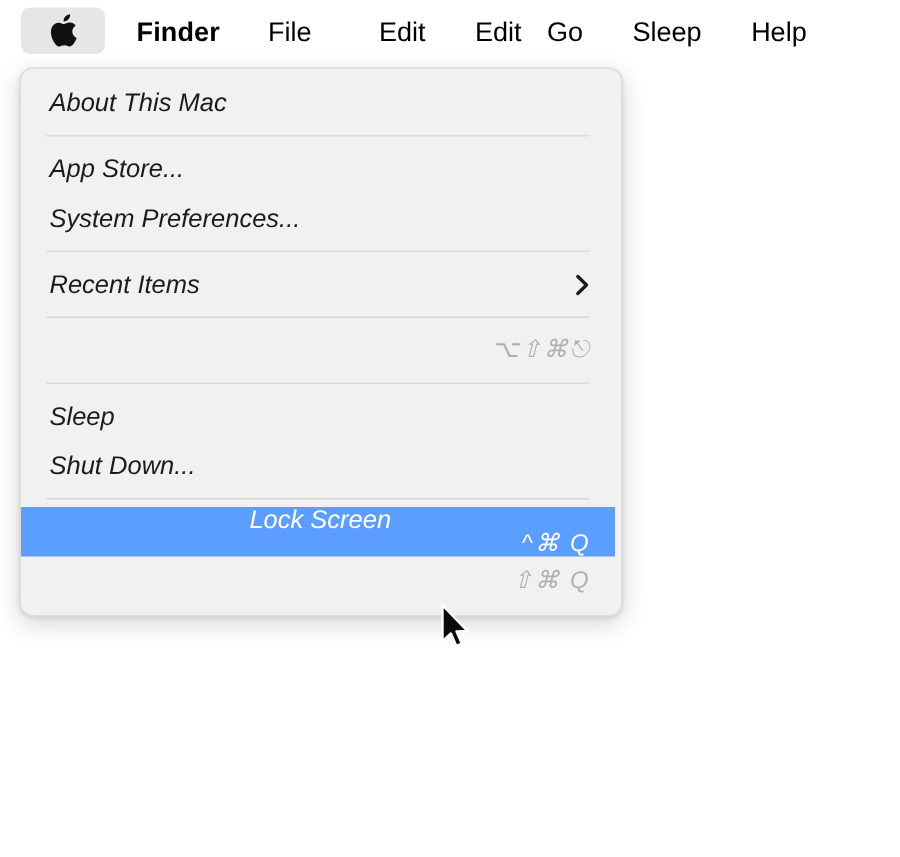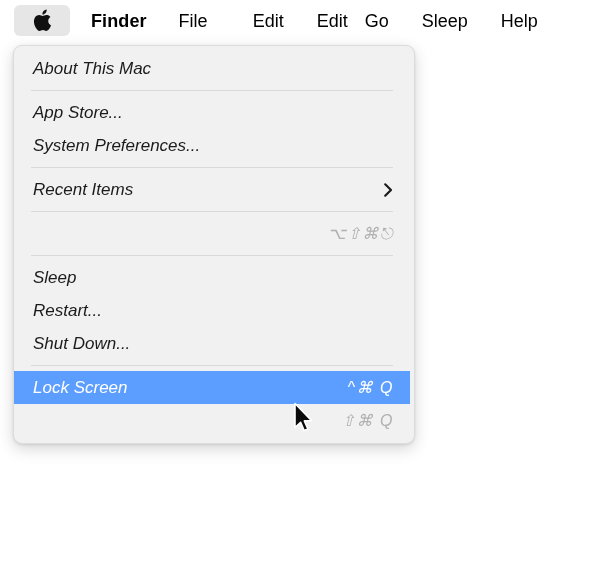--- a/index.html
+++ b/index.html
@@ -93,20 +93,21 @@
   .menu-shortcut {
     margin-left: auto;
     font-size: 16px;
     color: #b0b0b2;
     letter-spacing: 1.5px;
     line-height: 1;
     white-space: nowrap;
   }
   .menu-row.selected {
     background: #5c9eff;
+    flex-direction: column;
   }
   .menu-row.selected .menu-label { color: #ffffff; }
   .menu-row.selected .menu-shortcut { color: #ffffff; letter-spacing: 1.5px; }
   .submenu-arrow {
     margin-left: auto;
     display: block;
     width: 11px;
     height: 16px;
   }
   .separator {
@@ -180,23 +181,20 @@
   <div class="menu-row">
     <span class="menu-shortcut">⌥⇧⌘⎋</span>
   </div>
 
   <div class="separator"></div>
 
   <div class="menu-row">
     <span class="menu-label">Sleep</span>
   </div>
 
-  <div class="menu-row">
-    <span class="menu-label">Restart...</span>
-  </div>
 
   <div class="menu-row">
     <span class="menu-label">Shut Down...</span>
   </div>
 
   <div class="separator"></div>
 
   <div class="menu-row selected">
     <span class="menu-label">Lock Screen</span>
     <span class="menu-shortcut">^⌘ Q</span>

